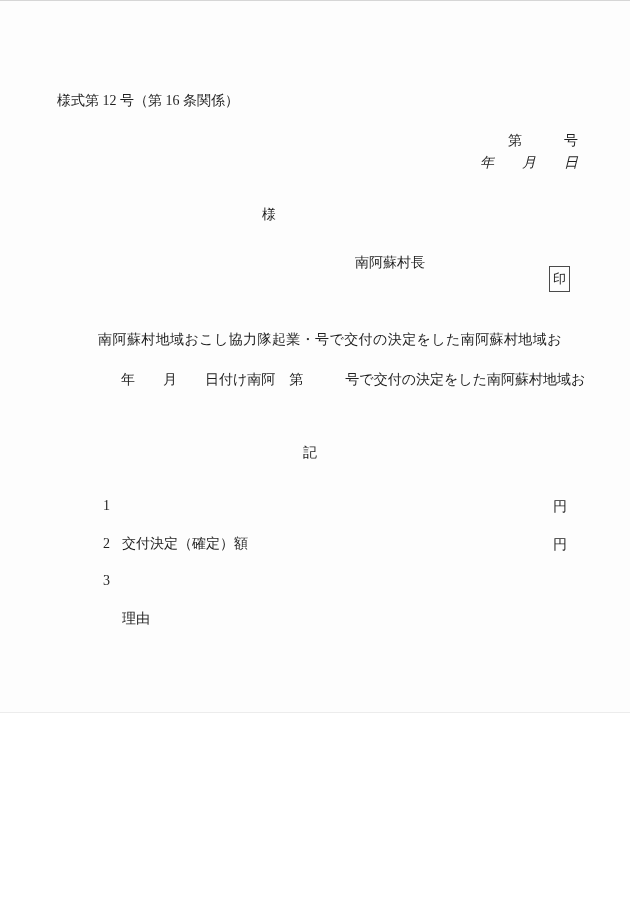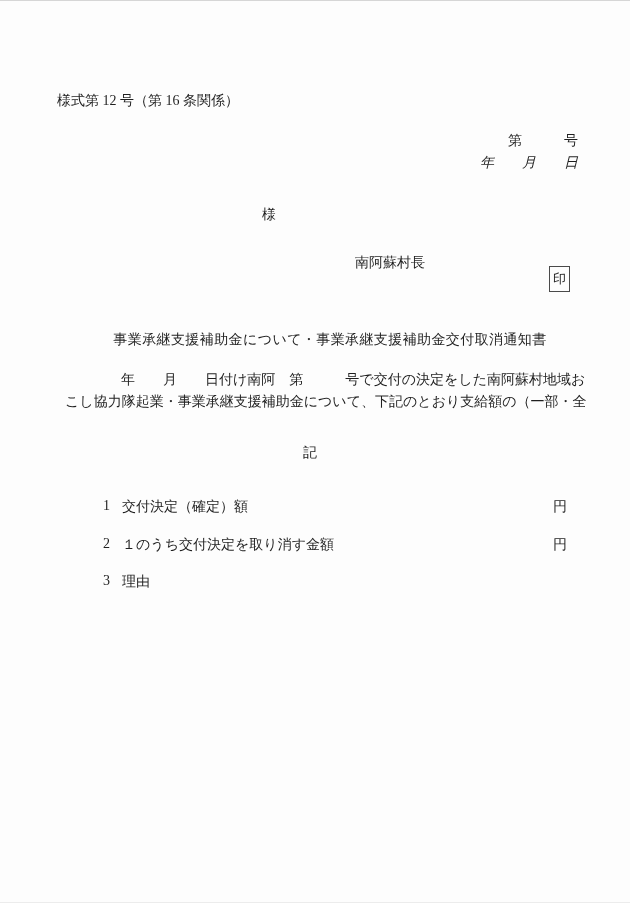--- a/index.html
+++ b/index.html
@@ -3,21 +3,21 @@
 <meta charset="utf-8">
 <style>
   html, body {
     margin: 0;
     padding: 0;
     background: #ffffff;
   }
   .page {
     position: relative;
     width: 630px;
-    height: 903px;
+    height: 713px;
     margin: 0 auto;
     background: #fdfdfd;
     color: #1f1f1f;
     font-family: "Liberation Serif", "DejaVu Serif", serif;
     font-size: 14px;
     overflow: hidden;
     box-sizing: border-box;
     border-top: 1px solid #d6d6d6;
     border-bottom: 1px solid #ececec;
   }
@@ -70,21 +70,21 @@
   .item {
     position: absolute;
     left: 0;
     width: 100%;
     height: 17px;
   }
   .item-1 { top: 497px; }
   .item-2 { top: 535px; }
   .item-3 { top: 572px; }
   .item .num   { position: absolute; left: 103px; white-space: pre; }
-  .item .label { position: absolute; left: 122px; white-space: pre; }
+  .item .label { position: absolute; left: 122px; white-space: pre; margin-top: 37px; }
   .item .unit  { position: absolute; left: 553px; white-space: pre; }
 </style>
 </head>
 <body>
 
 <div class="page">
 
   <div class="line form-number">様式第 12 号（第 16 条関係）</div>
 
   <div class="line doc-number">第　　　号</div>
@@ -92,38 +92,36 @@
   <div class="line issue-date">年　　月　　日</div>
 
   <div class="line recipient">様</div>
 
   <div class="line sender">南阿蘇村長</div>
 
   <div class="seal-box">
     <span>印</span>
   </div>
 
-  <div class="line title">事業承継支援補助金について・事業承継支援補助金交付取消通知書</div>
+  <div class="line title">南阿蘇村地域おこし協力隊起業・号で交付の決定をした南阿蘇村地域お</div>
 
   <div class="paragraph">
     <div class="pline">　　　　年　　月　　日付け南阿　第　　　号で交付の決定をした南阿蘇村地域お</div>
-    <div class="pline">こし協力隊起業・事業承継支援補助金について、下記のとおり支給額の（一部・全</div>
   </div>
 
   <div class="line record-marker">記</div>
 
   <div class="item item-1">
     <span class="num">1</span>
     <span class="label">交付決定（確定）額</span>
     <span class="unit">円</span>
   </div>
 
   <div class="item item-2">
     <span class="num">2</span>
-    <span class="label">１のうち交付決定を取り消す金額</span>
     <span class="unit">円</span>
   </div>
 
   <div class="item item-3">
     <span class="num">3</span>
     <span class="label">理由</span>
     <span class="unit"></span>
   </div>
 
 </div>

